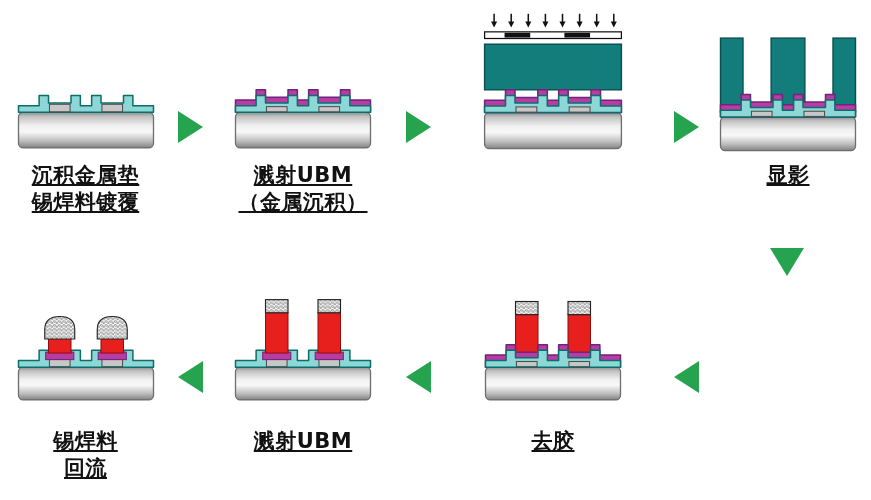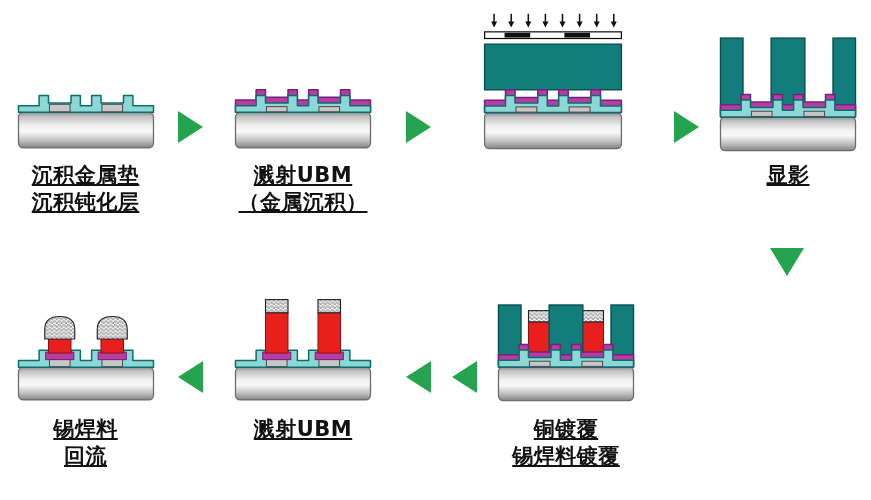--- a/index.html
+++ b/index.html
@@ -19,21 +19,21 @@
   .arrow-cell{display:flex;justify-content:center;}
   .row1 .art{height:146px;display:flex;align-items:flex-end;justify-content:center;}
   .row2 .art{height:114px;display:flex;align-items:flex-end;justify-content:center;}
   .row1 .arrow-cell svg{margin-top:104px;}
   .row2 .arrow-cell svg{margin-top:72px;}
   .label{
     margin-top:10px;text-align:center;
     font-size:21px;font-weight:700;line-height:27px;
     color:var(--label-black);letter-spacing:.5px;white-space:nowrap;text-decoration:underline;
   }
-  .row2 .label{margin-top:14px;}
+  .row2 .label{margin-top:26px;}
   .connector{height:72px;}
   .down-arrow{position:absolute;top:247px;left:769px;}
   
   .sub{fill:url(#subg);stroke:var(--substrate-stroke);stroke-width:1.4;}
   .tealL{fill:var(--passivation-teal);stroke:var(--passivation-stroke);stroke-width:1.6;stroke-linejoin:round;}
   .purp{fill:var(--ubm-purple);stroke:var(--ubm-purple-dark);stroke-width:1.6;stroke-linejoin:round;}
   .resist{fill:var(--resist-teal);stroke:var(--resist-teal-dark);stroke-width:1.5;}
   .padr{fill:var(--pad-gray);stroke:var(--pad-stroke);stroke-width:1.1;}
   .red{fill:var(--copper-red);stroke:var(--copper-red-dark);stroke-width:1.1;}
   .cap{fill:url(#stip);stroke:#222222;stroke-width:1.2;}
@@ -73,21 +73,21 @@
       <div class="art">
         <svg width="150" viewBox="0 0 160 70">
           <rect class="sub" x="8" y="28" width="144" height="38" rx="5"></rect>
           <path class="tealL" d="M8,28 V21 H30 V10 H40 V18 H64 V10 H74 V21 H86 V10 H96 V18 H120 V10 H130 V21 H152 V28 Z"></path>
           <rect class="padr" x="41" y="19.5" width="22" height="8"></rect>
           <rect class="padr" x="97" y="19.5" width="22" height="8"></rect>
         </svg>
       </div>
       <div class="label">
         <div>沉积金属垫</div>
-        <div>沉积钝化层</div>
+        <div>锡焊料镀覆</div>
       </div>
     </div>
 
     <div class="arrow-cell a1">
       <svg width="27" height="34" viewBox="0 0 27 34">
           <polygon class="garr" points="1,1 1,33 26,17" rx="2"></polygon>
         </svg>
     </div>
 
     <div class="step c2">
@@ -246,43 +246,40 @@
         <div></div>
       </div>
     </div>
 
     <div class="arrow-cell a2">
       <svg width="27" height="34" viewBox="0 0 27 34">
           <polygon class="garr" points="26,1 26,33 1,17"></polygon>
         </svg>
     </div>
 
+    <div class="step c3">
+      <div class="art">
+        <svg width="150" viewBox="0 0 160 115">
+          <rect class="red" x="40" y="22" width="24" height="44"></rect>
+          <rect class="red" x="96" y="22" width="24" height="44"></rect>
+          <rect class="sub" x="8" y="78" width="144" height="35" rx="5"></rect>
+          <path class="purp" d="M8,78 V65 H30 V54 H40 V62 H64 V54 H74 V65 H86 V54 H96 V62 H120 V54 H130 V65 H152 V78 Z"></path>
+          <path class="tealL" d="M8,78 V71 H30 V60 H40 V68 H64 V60 H74 V71 H86 V60 H96 V68 H120 V60 H130 V71 H152 V78 Z"></path>
+          <rect class="padr" x="41" y="72" width="22" height="5.5"></rect>
+          <rect class="padr" x="97" y="72" width="22" height="5.5"></rect>
+          <rect class="cap" x="40" y="8" width="24" height="14"></rect>
+          <rect class="cap" x="96" y="8" width="24" height="14"></rect>
+        </svg>
+      </div>
+      <div class="label">
+        <div>去胶</div>
+        <div></div>
+      </div>
+    </div>
 
     <div class="arrow-cell a3">
       <svg width="27" height="34" viewBox="0 0 27 34">
           <polygon class="garr" points="26,1 26,33 1,17"></polygon>
         </svg>
     </div>
 
-    <div class="step c4">
-      <div class="art">
-        <svg width="150" viewBox="0 0 160 120">
-          <rect class="red" x="40" y="34" width="24" height="34"></rect>
-          <rect class="red" x="96" y="34" width="24" height="34"></rect>
-          <rect class="cap" x="40" y="22" width="24" height="12"></rect>
-          <rect class="cap" x="96" y="22" width="24" height="12"></rect>
-          <rect class="resist" x="8" y="16" width="24" height="63"></rect>
-          <rect class="resist" x="62" y="16" width="36" height="63"></rect>
-          <rect class="resist" x="128" y="16" width="24" height="63"></rect>
-          <rect class="sub" x="8" y="82" width="144" height="36" rx="5"></rect>
-          <path class="purp" d="M8,82 V69 H30 V58 H40 V66 H64 V58 H74 V69 H86 V58 H96 V66 H120 V58 H130 V69 H152 V82 Z"></path>
-          <path class="tealL" d="M8,82 V75 H30 V64 H40 V72 H64 V64 H74 V75 H86 V64 H96 V72 H120 V64 H130 V75 H152 V82 Z"></path>
-          <rect class="padr" x="41" y="76" width="22" height="5.5"></rect>
-          <rect class="padr" x="97" y="76" width="22" height="5.5"></rect>
-        </svg>
-      </div>
-      <div class="label">
-        <div>铜镀覆</div>
-        <div>锡焊料镀覆</div>
-      </div>
-    </div>
   </div>
 </div>
 
 </body></html>

